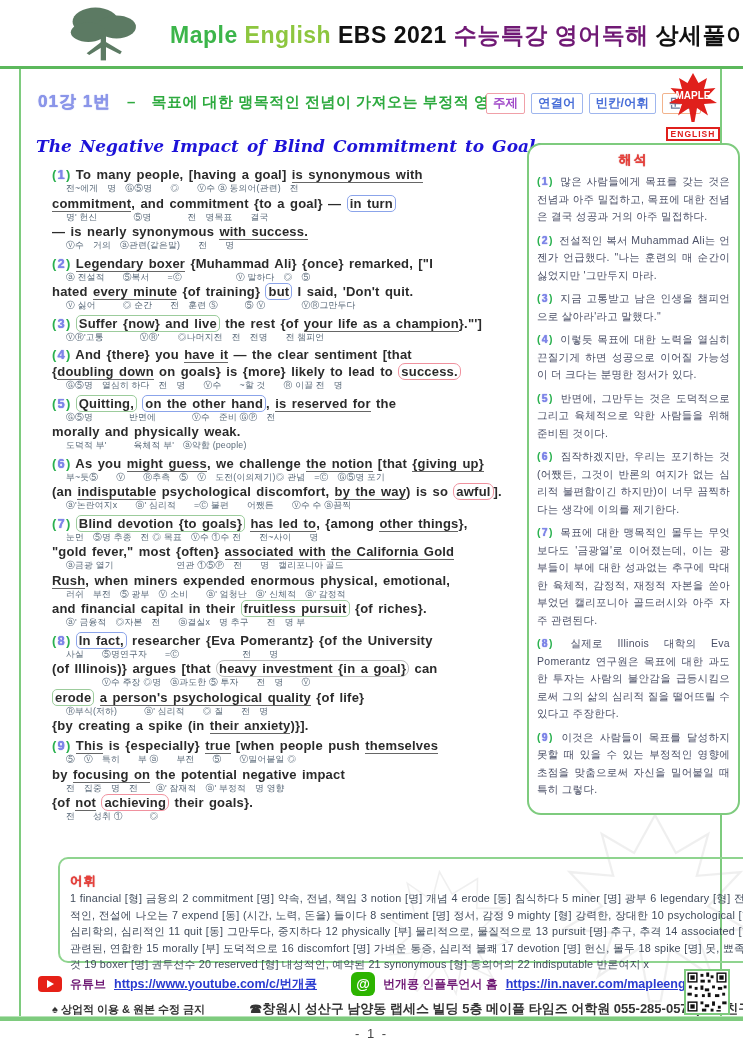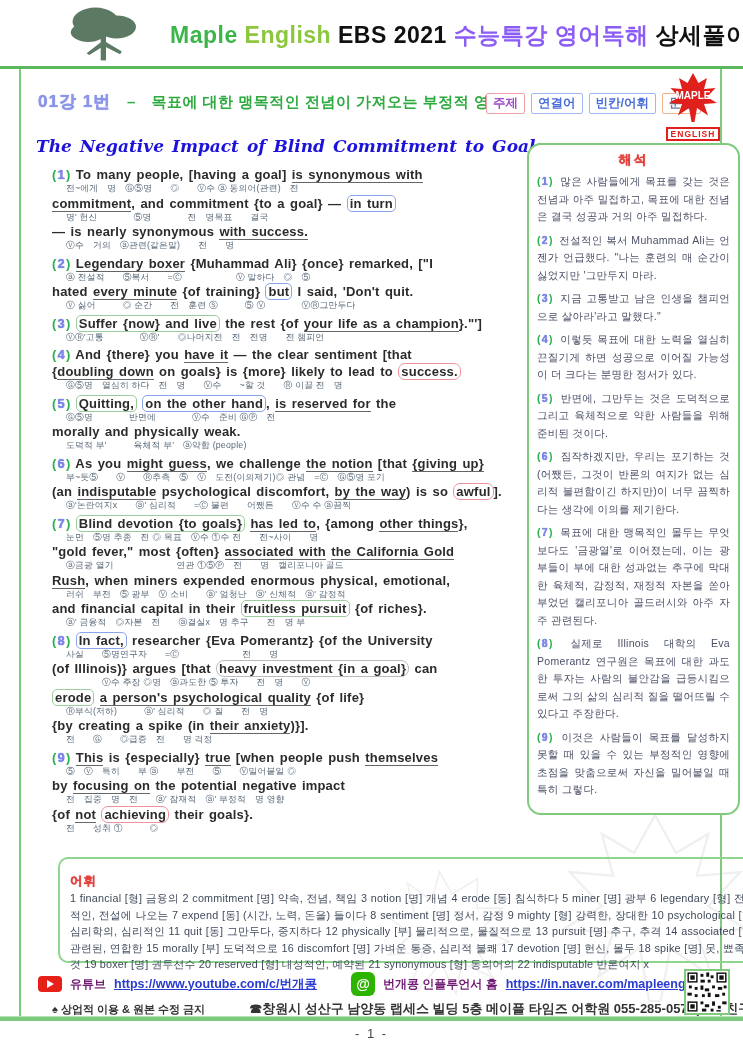--- a/index.html
+++ b/index.html
@@ -2,21 +2,21 @@
 <html><head>
 <meta charset="utf-8">
 <style>
   html,body{margin:0;padding:0;background:#fff;}
   .page{position:relative;width:743px;height:1051px;background:#fff;overflow:hidden;
         font-family:"Liberation Sans",sans-serif;color:#222;}
   
   .hdr-tree{position:absolute;left:62px;top:2px;width:88px;height:64px;}
   .brand{position:absolute;left:170px;top:20px;font-size:23px;font-weight:800;letter-spacing:.5px;white-space:nowrap;}
   .b-maple{color:#3cb54a;}  .b-english{color:#8dc63f;}  .b-ebs{color:#111;}
-  .b-blue{color:#8b5cf6;}   .b-detail{color:#111;}
+  .b-blue{color:#701a75;}   .b-detail{color:#111;}
   .rule-top{position:absolute;left:0;top:66px;width:743px;height:3px;background:#5cb85c;}
   .vline{position:absolute;top:69px;width:2px;height:947px;background:#7ecb7e;}
   .vline.l{left:19px;} .vline.r{left:720px;}
   .rule-bottom{position:absolute;left:0;top:1016px;width:743px;height:4px;background:#7ecb7e;border-top:1px solid #b7e3b7;}
   
   .lesson{position:absolute;left:38px;top:90px;display:flex;align-items:baseline;gap:16px;white-space:nowrap;}
   .lesson-num{font-size:17px;font-weight:800;color:#8b96ea;letter-spacing:1px;text-shadow:0 0 1px #5a66d8;}
   .lesson-dash{color:#2eaa3f;font-weight:700;font-size:15px;}
   .lesson-title{color:#2eaa3f;font-weight:800;font-size:15px;letter-spacing:.5px;text-align:right;}
   .tags{position:absolute;left:486px;top:93px;display:flex;gap:6px;}
@@ -166,21 +166,20 @@
         <div class="gloss">ⓐ' 금융적　◎자본　전　　ⓐ결실x　명 추구　　전　명 부</div>
       </div>
       <div class="sentence">
         <div class="en"><span class="snp">(</span><span class="snd">8</span><span class="snp">)</span> <span class="sg-bb">In fact,</span><span class="sg-p"> researcher {Eva Pomerantz} {of the University</span></div>
         <div class="gloss">사실　　⑤명연구자　　=Ⓒ　　　　　　　전　　명</div>
         <div class="en"><span class="sg-p">(of Illinois)} argues [that </span><span class="sg-ob">heavy investment {in a goal}</span><span class="sg-p"> can</span></div>
         <div class="gloss">　　　　Ⓥ수 주장 ◎명　ⓐ과도한 ⑤ 투자　　전　명　　Ⓥ</div>
         <div class="en"><span class="sg-gb">erode</span><span class="sg-p"> </span><span class="sg-u">a person's psychological quality</span><span class="sg-p"> {of life}</span></div>
         <div class="gloss">Ⓡ부식(저하)　　　ⓐ' 심리적　　◎ 질　　전　명</div>
         <div class="en"><span class="sg-p">{by creating a spike (in </span><span class="sg-u">their anxiety</span><span class="sg-p">)}].</span></div>
-        <div class="gloss">전　　Ⓖ　　◎급증　전　　명 걱정</div>
       </div>
       <div class="sentence">
         <div class="en"><span class="snp">(</span><span class="snd">9</span><span class="snp">)</span> <span class="sg-u">This</span><span class="sg-p"> is {especially} </span><span class="sg-u">true</span><span class="sg-p"> [when people push </span><span class="sg-u">themselves</span></div>
         <div class="gloss">⑤　Ⓥ　특히　　부 ⓐ　　부전　　⑤　　Ⓥ밀어붙일 ◎</div>
         <div class="en"><span class="sg-p">by </span><span class="sg-u">focusing on</span><span class="sg-p"> the potential negative impact</span></div>
         <div class="gloss">전　집중　명　전　　ⓐ' 잠재적　ⓐ' 부정적　명 영향</div>
         <div class="en"><span class="sg-p">{of </span><span class="sg-u">not</span><span class="sg-p"> </span><span class="sg-rb">achieving</span><span class="sg-p"> their goals}.</span></div>
         <div class="gloss">전　　성취 ①　　　◎</div>
       </div>
     </div>

